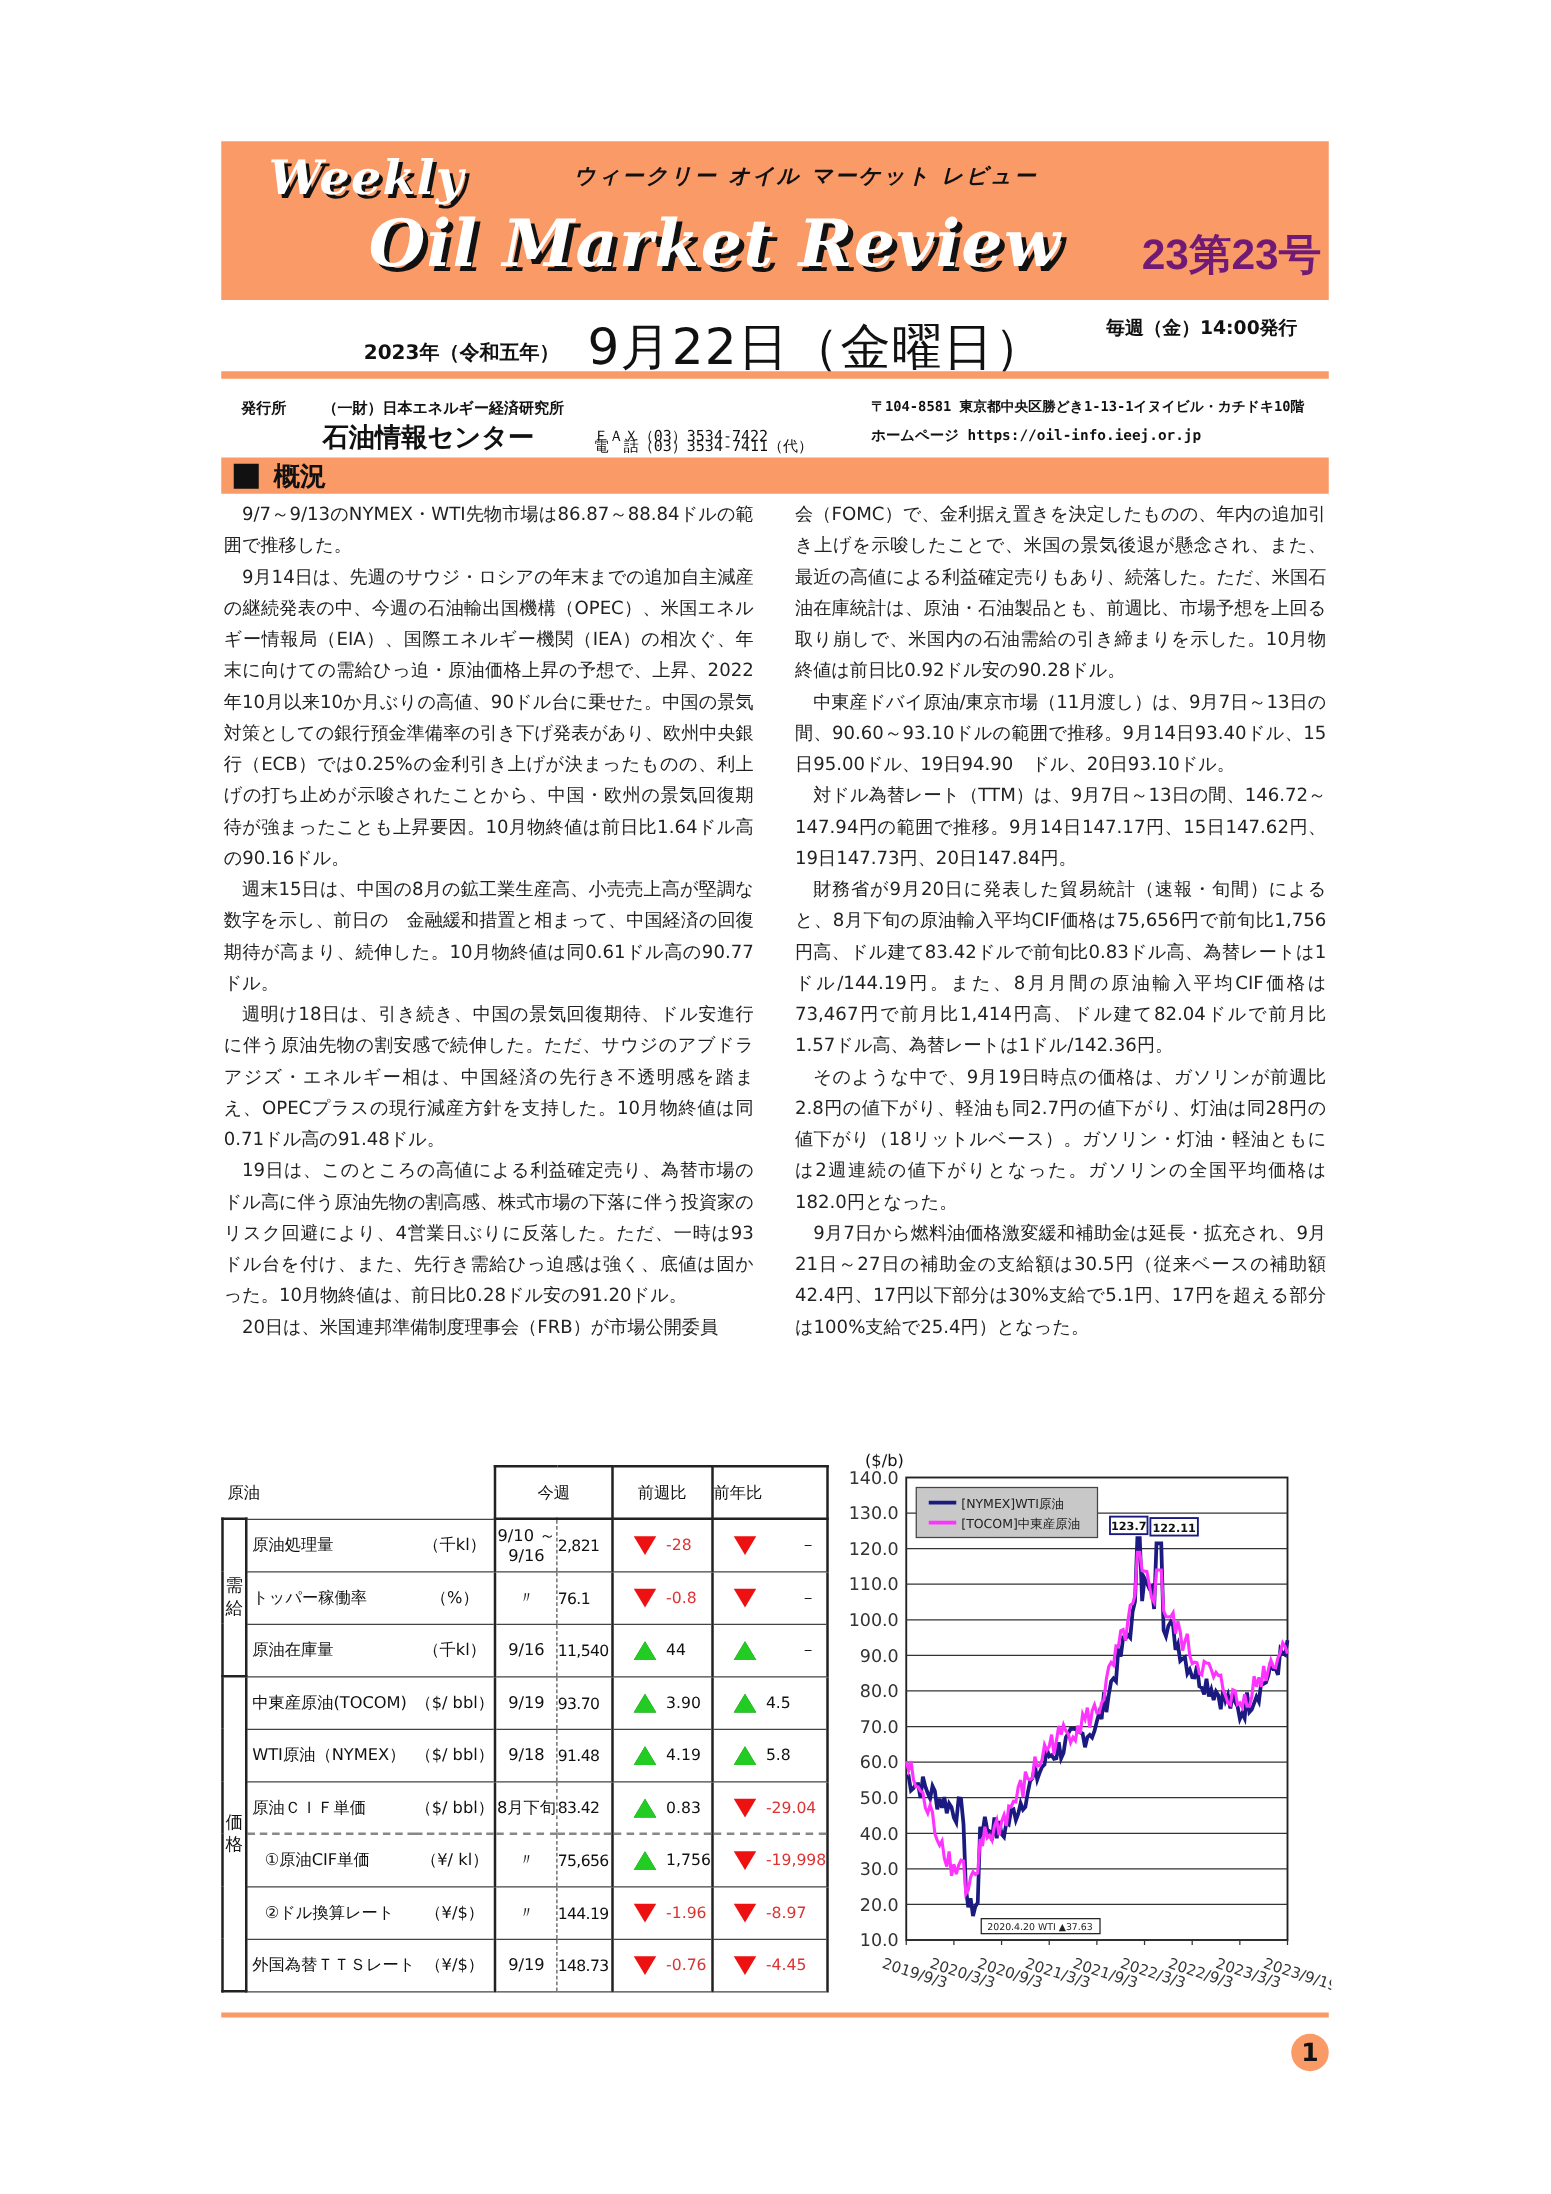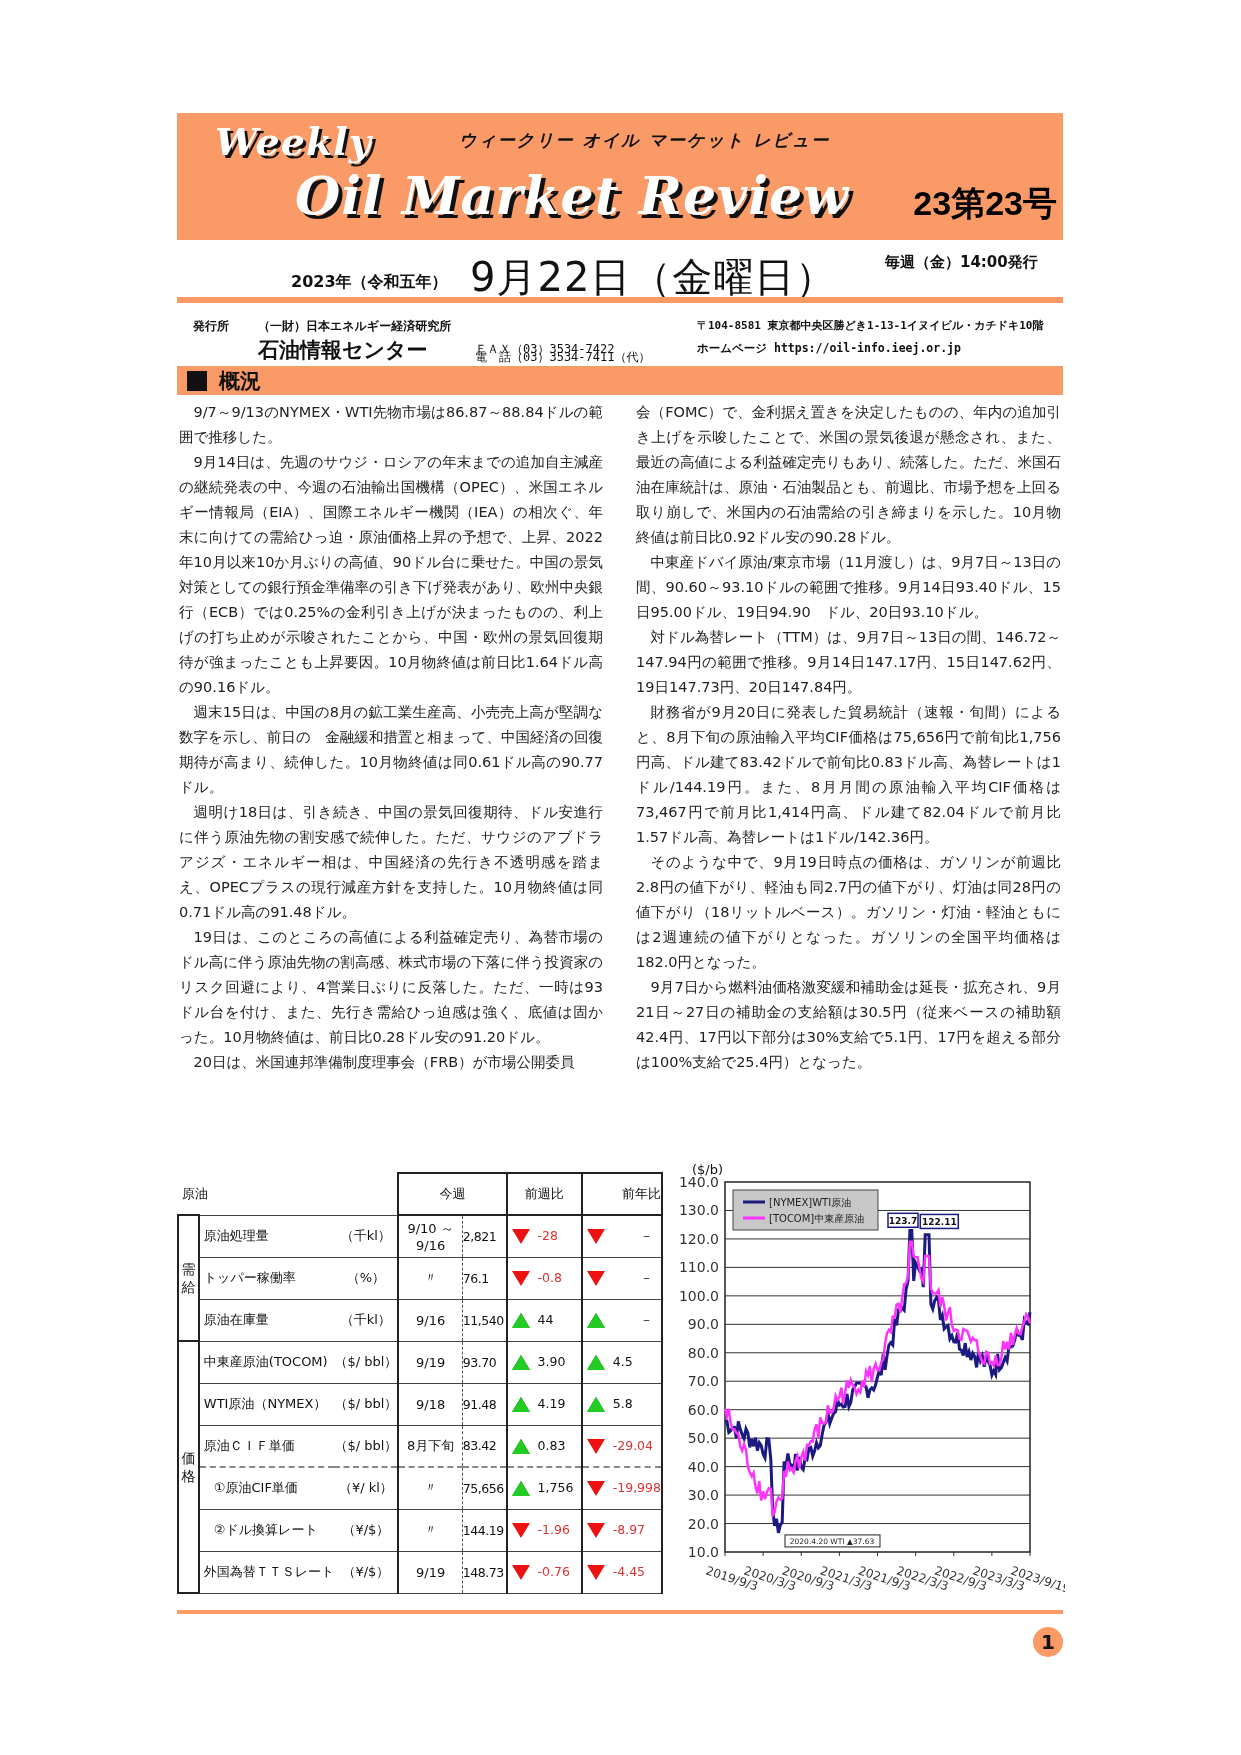--- a/index.html
+++ b/index.html
@@ -3,21 +3,21 @@
 <meta charset="utf-8">
 <style>
   * { box-sizing: border-box; margin: 0; padding: 0; }
   body { width: 1241px; height: 1755px; background: #ffffff; position: relative; font-family: "DejaVu Sans", sans-serif; color: #111; overflow: hidden; }
   .abs { position: absolute; }
   
   .header-band { left: 177px; top: 113px; width: 886px; height: 127px; background: #fa9a66; }
   .weekly { left: 38px; top: 6px; font-family: "DejaVu Serif", serif; font-style: italic; font-weight: bold; font-size: 38px; color: #fff; text-shadow: 3px 3px 0 #111; letter-spacing: 1px; }
   .kana-title { left: 282px; top: 16px; font-size: 17px; font-weight: bold; font-style: italic; color: #111; letter-spacing: 2px; }
   .omr { left: 118px; top: 52px; font-family: "DejaVu Serif", serif; font-style: italic; font-weight: bold; font-size: 52px; color: #fff; text-shadow: 4px 4px 0 #111; letter-spacing: 1px; }
-  .issue { right: 6px; top: 68px; font-size: 34px; font-weight: bold; color: #000000; font-family: "Liberation Sans", sans-serif; }
+  .issue { right: 6px; top: 68px; font-size: 34px; font-weight: bold; color: #701a75; font-family: "Liberation Sans", sans-serif; }
   
   .year { left: 291px; top: 272px; font-size: 16px; font-weight: bold; }
   .bigdate { left: 470px; top: 250px; font-size: 40px; font-weight: normal; letter-spacing: 1px; }
   .weekly-pub { left: 885px; top: 253px; font-size: 15px; font-weight: bold; }
   .rule { left: 177px; width: 886px; height: 6px; background: #fa9a66; }
   
   .org { font-size: 12px; font-weight: bold; font-family: "DejaVu Sans Mono", monospace; }
   .org-name2 { left: 258px; top: 336px; font-size: 21px; font-weight: bold; }
   
   .section-band { left: 177px; top: 366px; width: 886px; height: 29px; background: #fa9a66; }
@@ -31,21 +31,21 @@
   
   table.data { position: absolute; left: 177px; top: 1172px; width: 486px; border-collapse: collapse; font-size: 13px; }
   table.data td, table.data th { height: 42px; font-weight: normal; }
   .hdr td { height: 42px; }
   .bx { border: 2px solid #222; }
   .cat { width: 24px; text-align: center; font-size: 14px; line-height: 18px; border: 2px solid #222; }
   .item { padding-left: 4px; border-top: 1px solid #444; border-bottom: 1px solid #444; white-space: nowrap; }
   .unit { text-align: center; border-right: 2px solid #222; border-top: 1px solid #444; border-bottom: 1px solid #444; white-space: nowrap; }
   .date { text-align: center; width: 86px; border-right: 1px dashed #555; border-top: 1px solid #444; border-bottom: 1px solid #444; }
   .val { text-align: left; width: 44px; padding-right: 2px; border-right: 2px solid #222; border-top: 1px solid #444; border-bottom: 1px solid #444; font-size: 12.5px; letter-spacing: -0.5px; margin-top: 27px; }
-  .chg { width: 80px; border-right: 2px solid #222; border-top: 1px solid #444; border-bottom: 1px solid #444; white-space: nowrap; padding-left: 4px; font-size: 12.5px; margin-top: 48px; }
+  .chg { width: 80px; border-right: 2px solid #222; border-top: 1px solid #444; border-bottom: 1px solid #444; white-space: nowrap; padding-left: 16px; font-size: 12.5px; margin-top: 48px; }
   .chg .tri { display: inline-block; width: 0; height: 0; vertical-align: middle; margin-right: 8px; }
   .tri.up { border-left: 9px solid transparent; border-right: 9px solid transparent; border-bottom: 15px solid #22cc22; filter: drop-shadow(0 0 0.5px #060); }
   .tri.down { border-left: 9px solid transparent; border-right: 9px solid transparent; border-top: 15px solid #ee1111; }
   .neg { color: #d33; }
   .dashsep td { border-top: 2px dashed #888 !important; }
   
   .chart-unit { left: 692px; top: 1162px; font-size: 13px; }
   .bottom-rule { left: 177px; top: 1610px; width: 886px; height: 4px; background: #fa9a66; }
   .pageno { left: 1033px; top: 1627px; width: 30px; height: 30px; border-radius: 50%; background: #fa9a66; text-align: center; font-weight: bold; font-size: 20px; line-height: 30px; }
 </style>
@@ -93,21 +93,21 @@
   <p>そのような中で、9月19日時点の価格は、ガソリンが前週比2.8円の値下がり、軽油も同2.7円の値下がり、灯油は同28円の値下がり（18リットルベース）。ガソリン・灯油・軽油ともには2週連続の値下がりとなった。ガソリンの全国平均価格は182.0円となった。</p>
   <p>9月7日から燃料油価格激変緩和補助金は延長・拡充され、9月21日～27日の補助金の支給額は30.5円（従来ベースの補助額42.4円、17円以下部分は30%支給で5.1円、17円を超える部分は100%支給で25.4円）となった。</p>
 </div>
 
 <table class="data">
   <tbody>
       <tr class="hdr">
     <td colspan="3" style="padding-left:4px;">原油</td>
     <td colspan="2" class="bx" style="text-align:center;">今週</td>
     <td class="bx" style="text-align:center;">前週比</td>
-    <td class="bx" style="text-align:right;">前年比</td>
+    <td class="bx" style="text-align:left;">前年比</td>
   </tr>
   </tbody>
     <tbody id="tbody">
       <tr>
         <td class="cat" rowspan="3">需給</td>
         <td class="item" style="">原油処理量</td>
         <td class="unit">（千kl）</td>
         <td class="date">9/10 ～ 9/16</td>
         <td class="val">2,821</td>
         <td class="chg"><span class="tri down"></span><span class="neg">-28</span></td>

